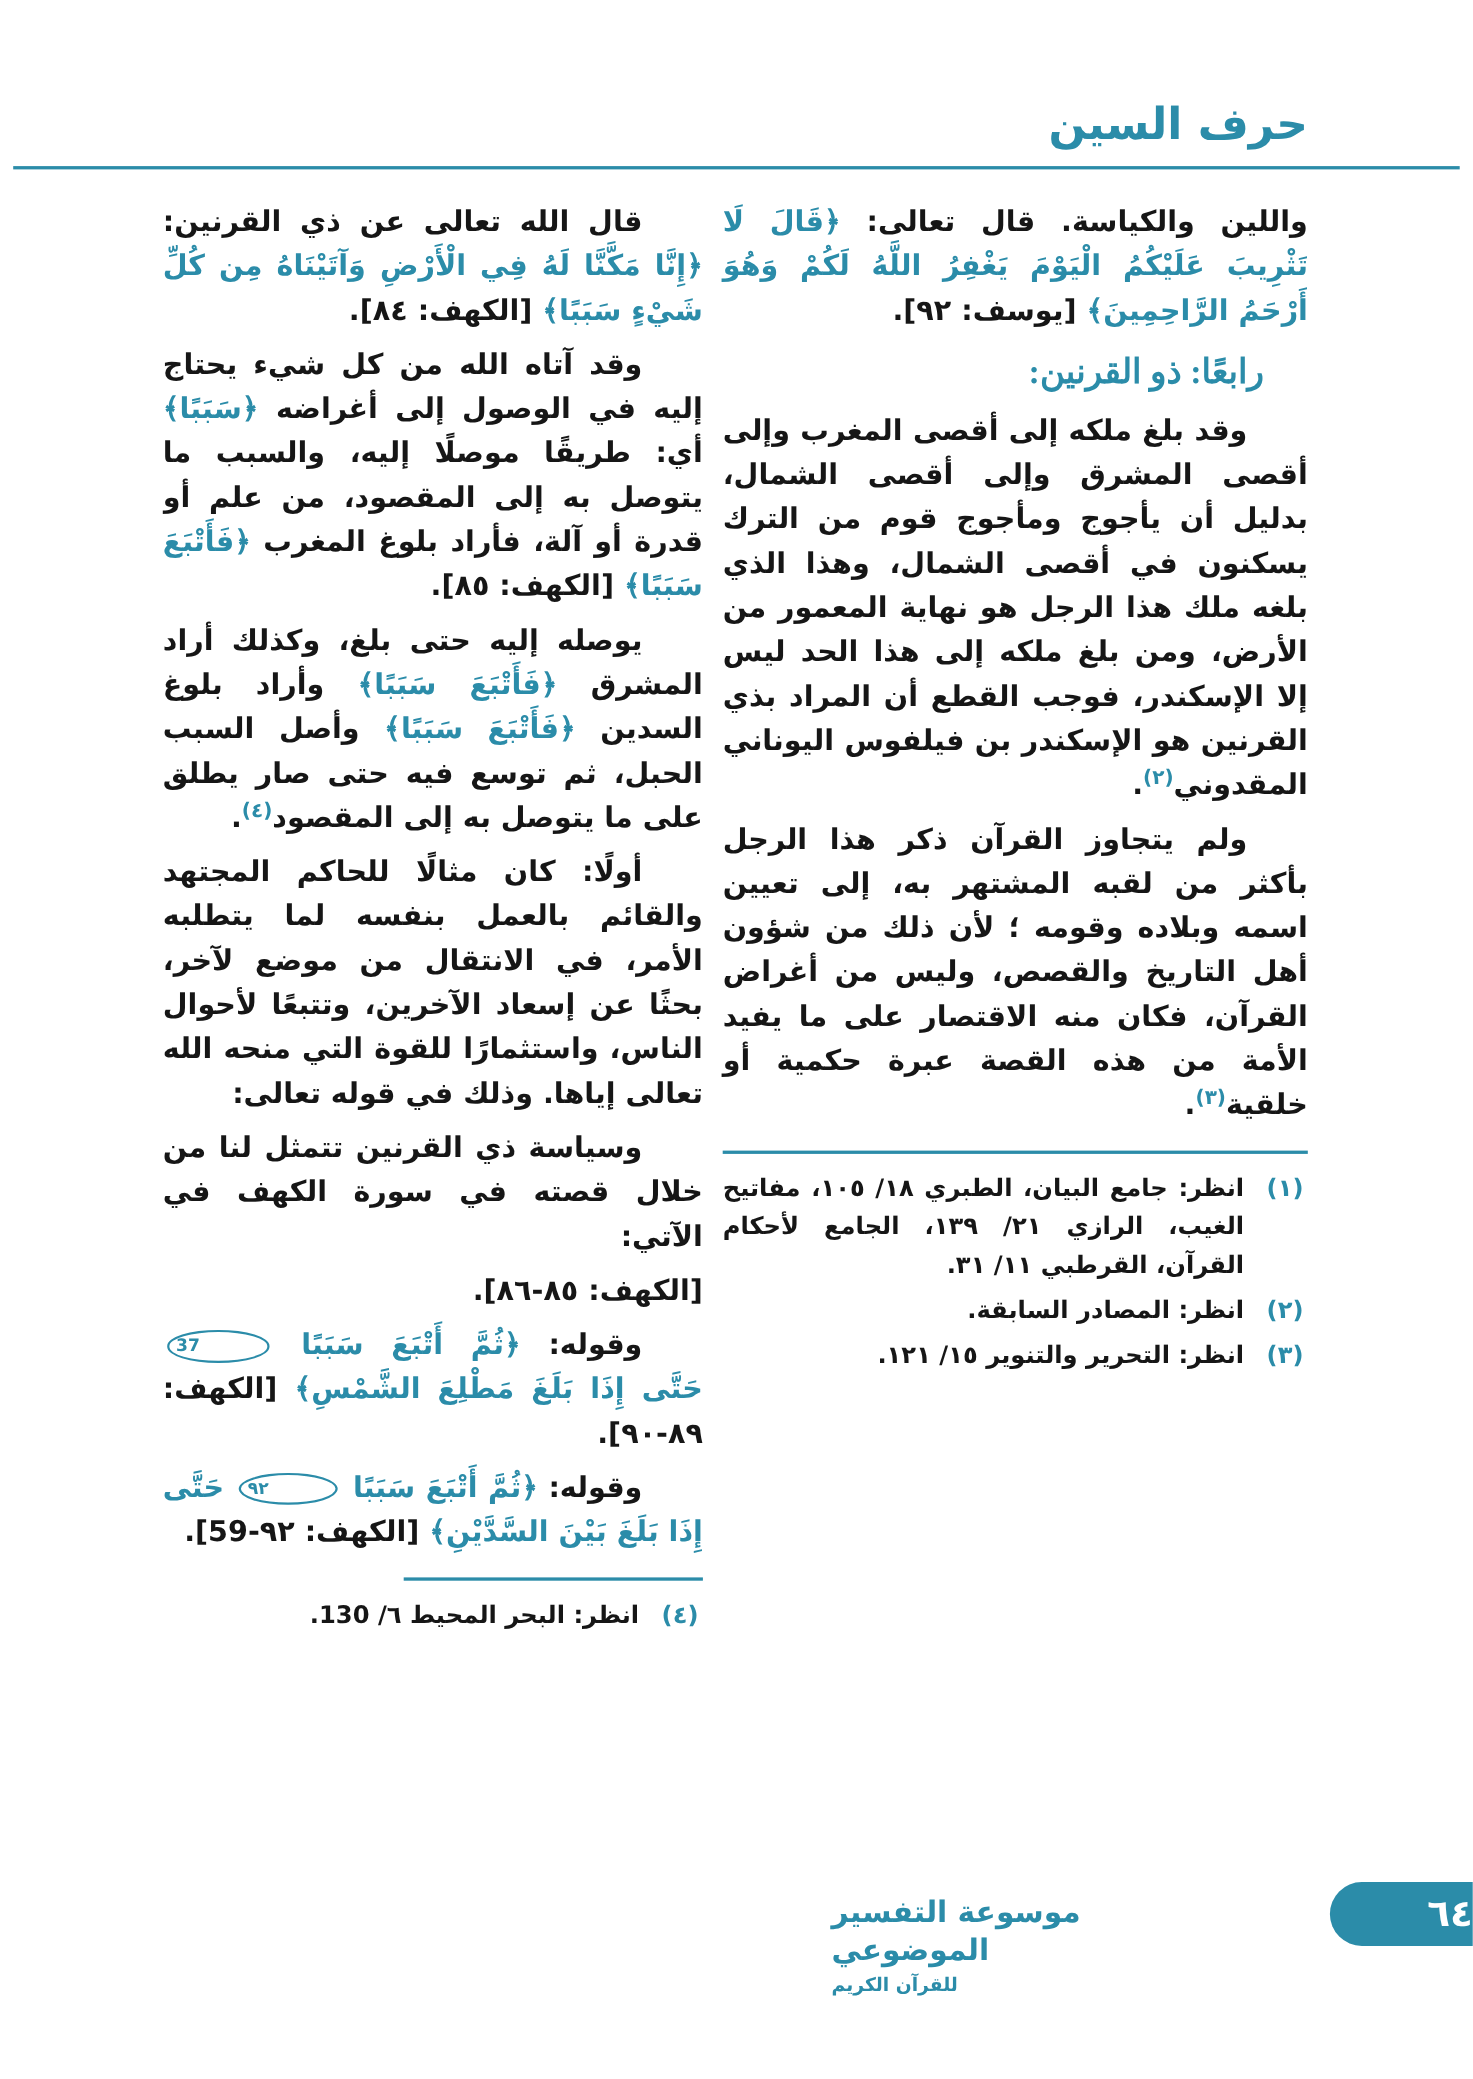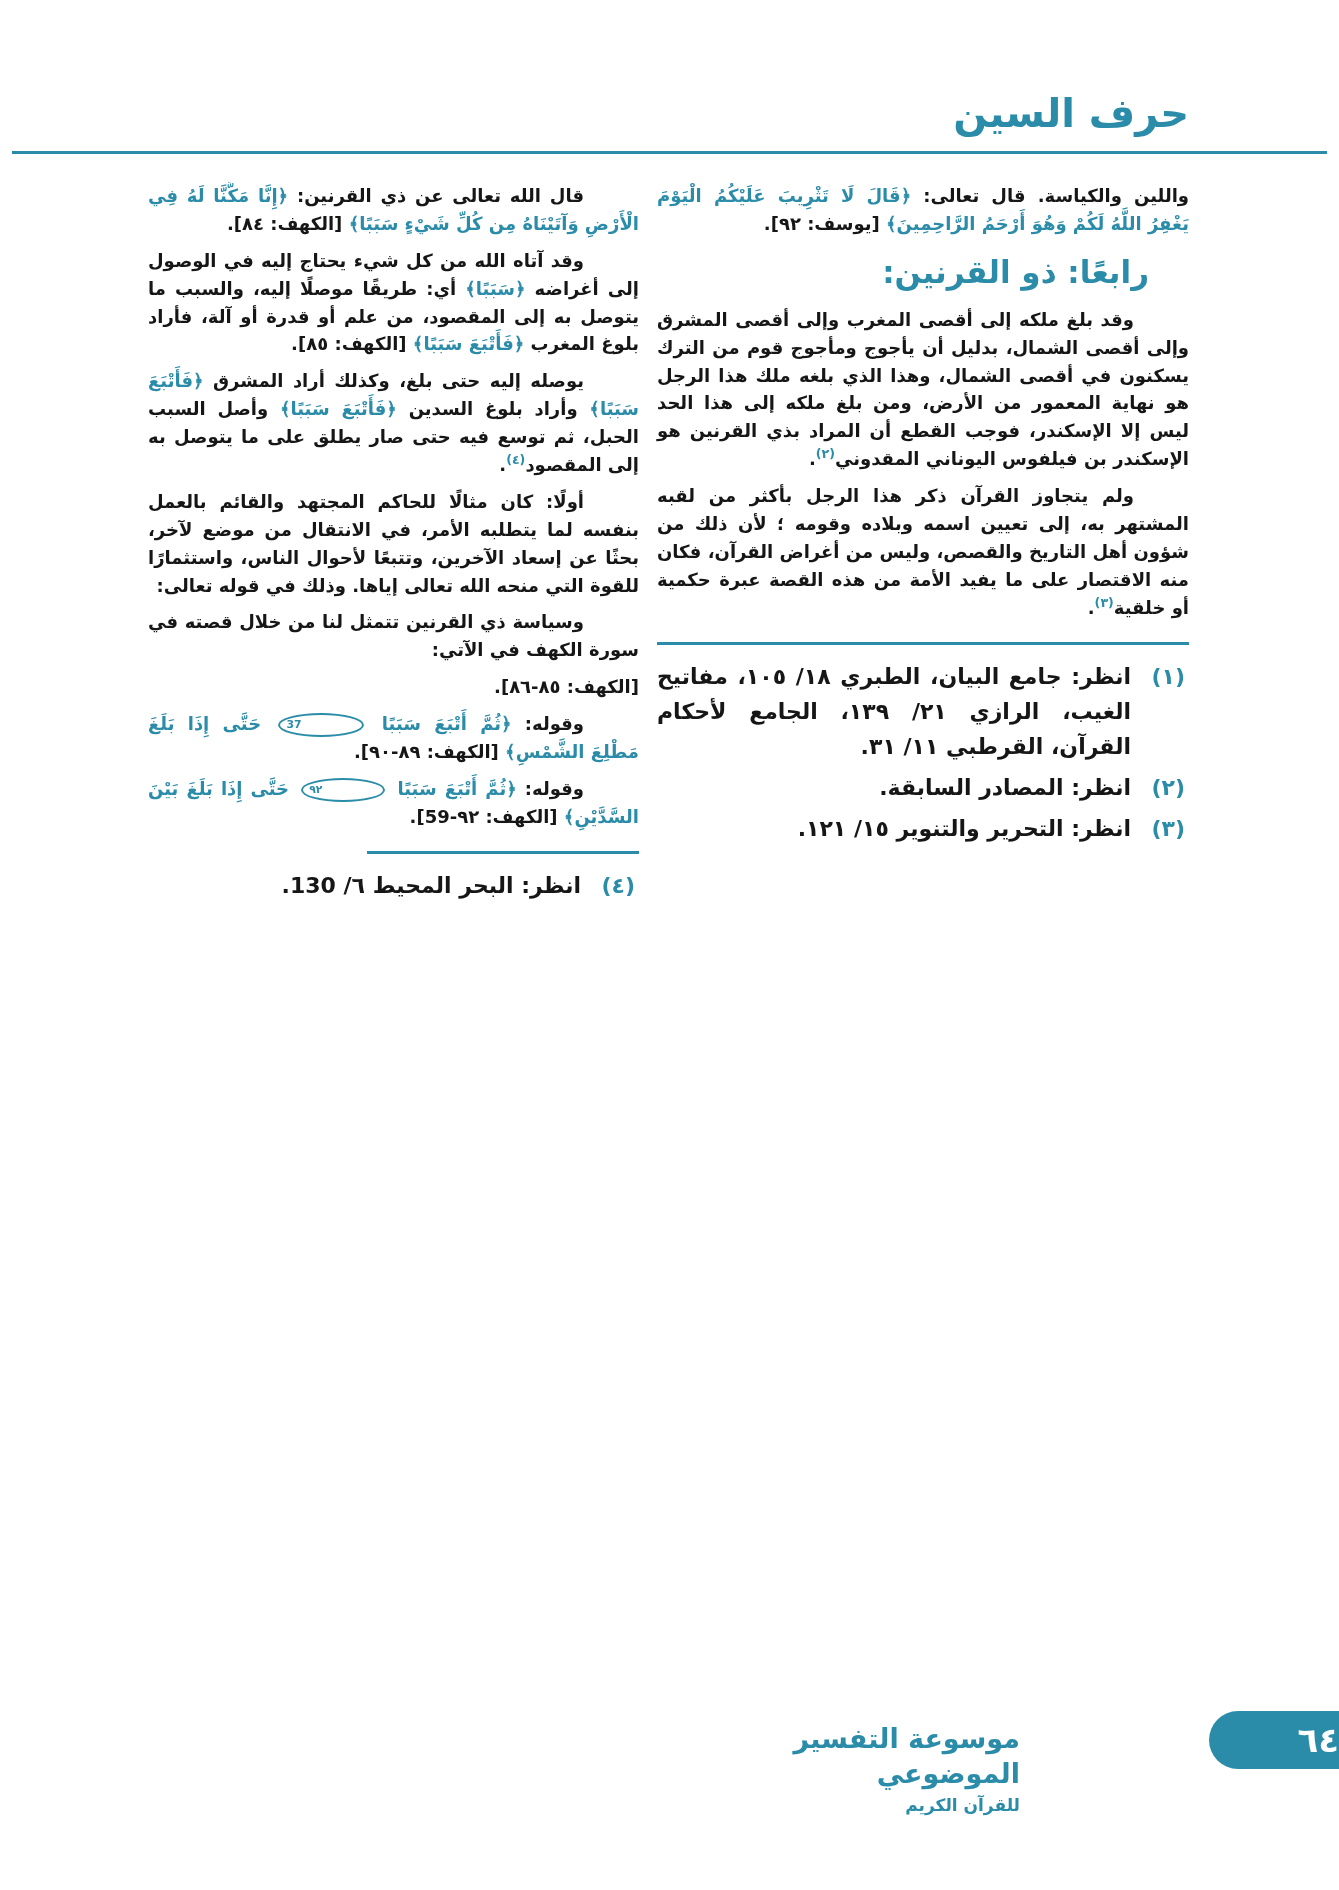--- a/index.html
+++ b/index.html
@@ -30,21 +30,21 @@
   .content{
     position:absolute;top:182px;right:150px;left:148px;bottom:220px;
     display:grid;
     grid-template-columns:532px 491px;
     column-gap:18px;
     overflow:hidden;
   }
   .column{min-width:0;}
   .para{
     margin:0 0 9px 0;
-    font-size:18px;
+    font-size:26px;
     line-height:1.55;
     text-align:justify;
     font-weight:600;
   }
   .indent{text-indent:55px;}
   .seg-n{color:var(--ink);}
   .seg-b{font-weight:800;color:var(--ink);}
   .seg-q{color:var(--accent);font-weight:700;}
   .seg-f{
     color:var(--accent);font-weight:700;
@@ -60,42 +60,43 @@
     padding:4px 6px;
     margin:0 4px;
     vertical-align:middle;
     font-weight:700;
   }
   .heading2{
     color:var(--accent);
     font-size:31px;font-weight:800;
     margin:16px 0 16px 0;
     text-indent:40px;
+    font-family:Liberation Serif, serif;
   }
   .fn-sep{
     height:3px;background:var(--accent);
     margin:20px 0 14px 0;
     width:100%;
   }
   .fn-sep.partial{width:272px;margin-right:0;}
   .footnote{
     position:relative;
     font-size:22px;line-height:1.6;
     text-align:justify;
     padding-right:58px;
     margin:0 0 6px 0;
     font-weight:600;
   }
   .fn-marker{
     position:absolute;right:4px;top:0;
     color:var(--accent);font-weight:700;
   }
   .logo{
-    position:absolute;left:720px;bottom:42px;width:300px;
-    text-align:right;color:var(--accent);
+    position:absolute;left:756px;bottom:42px;width:300px;
+    text-align:left;color:var(--accent);
   }
   .logo-line1{font-size:27px;font-weight:800;line-height:1.3;}
   .logo-line2{font-size:17px;font-weight:700;margin-top:4px;}
   .page-num{
     position:absolute;right:0;bottom:88px;
     width:130px;height:58px;
     background:var(--accent);
     border-radius:30px 0 0 30px;
     color:#ffffff;
     display:flex;align-items:center;justify-content:flex-start;

